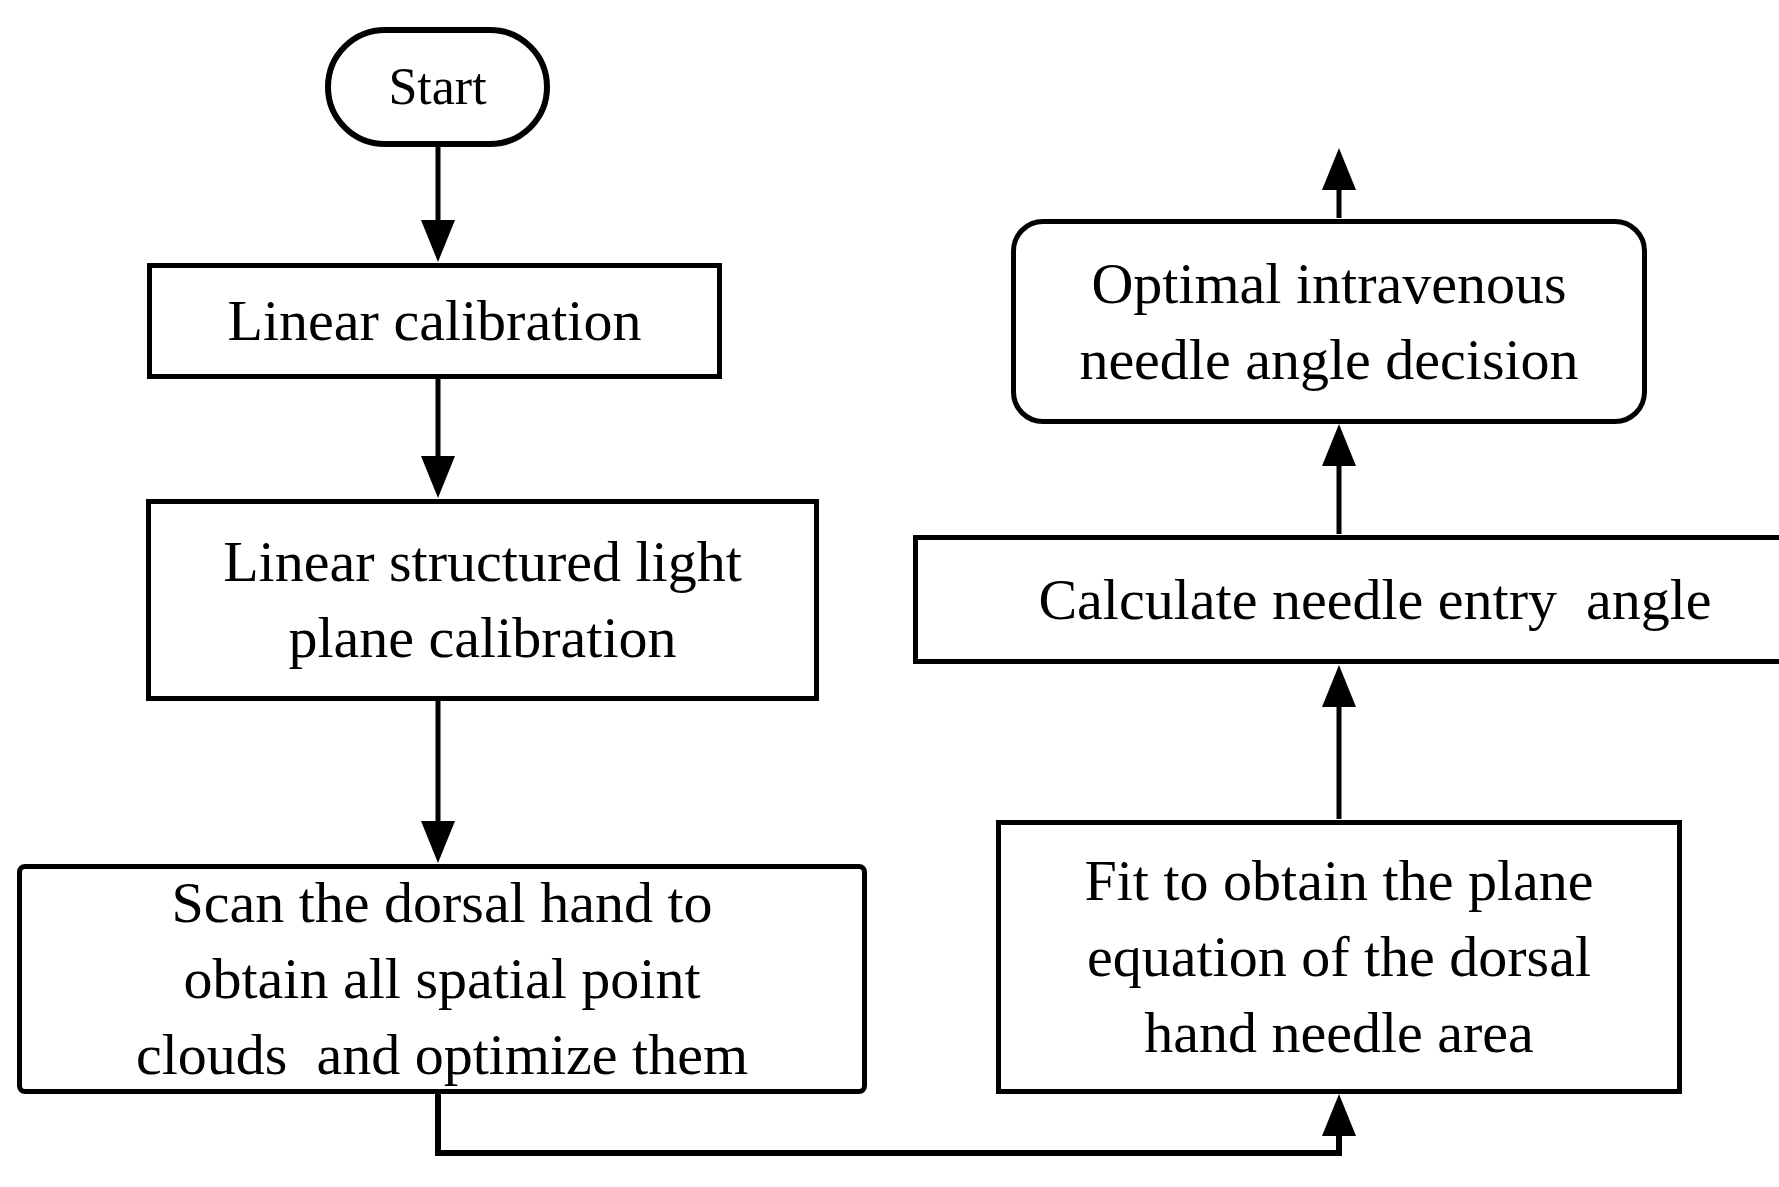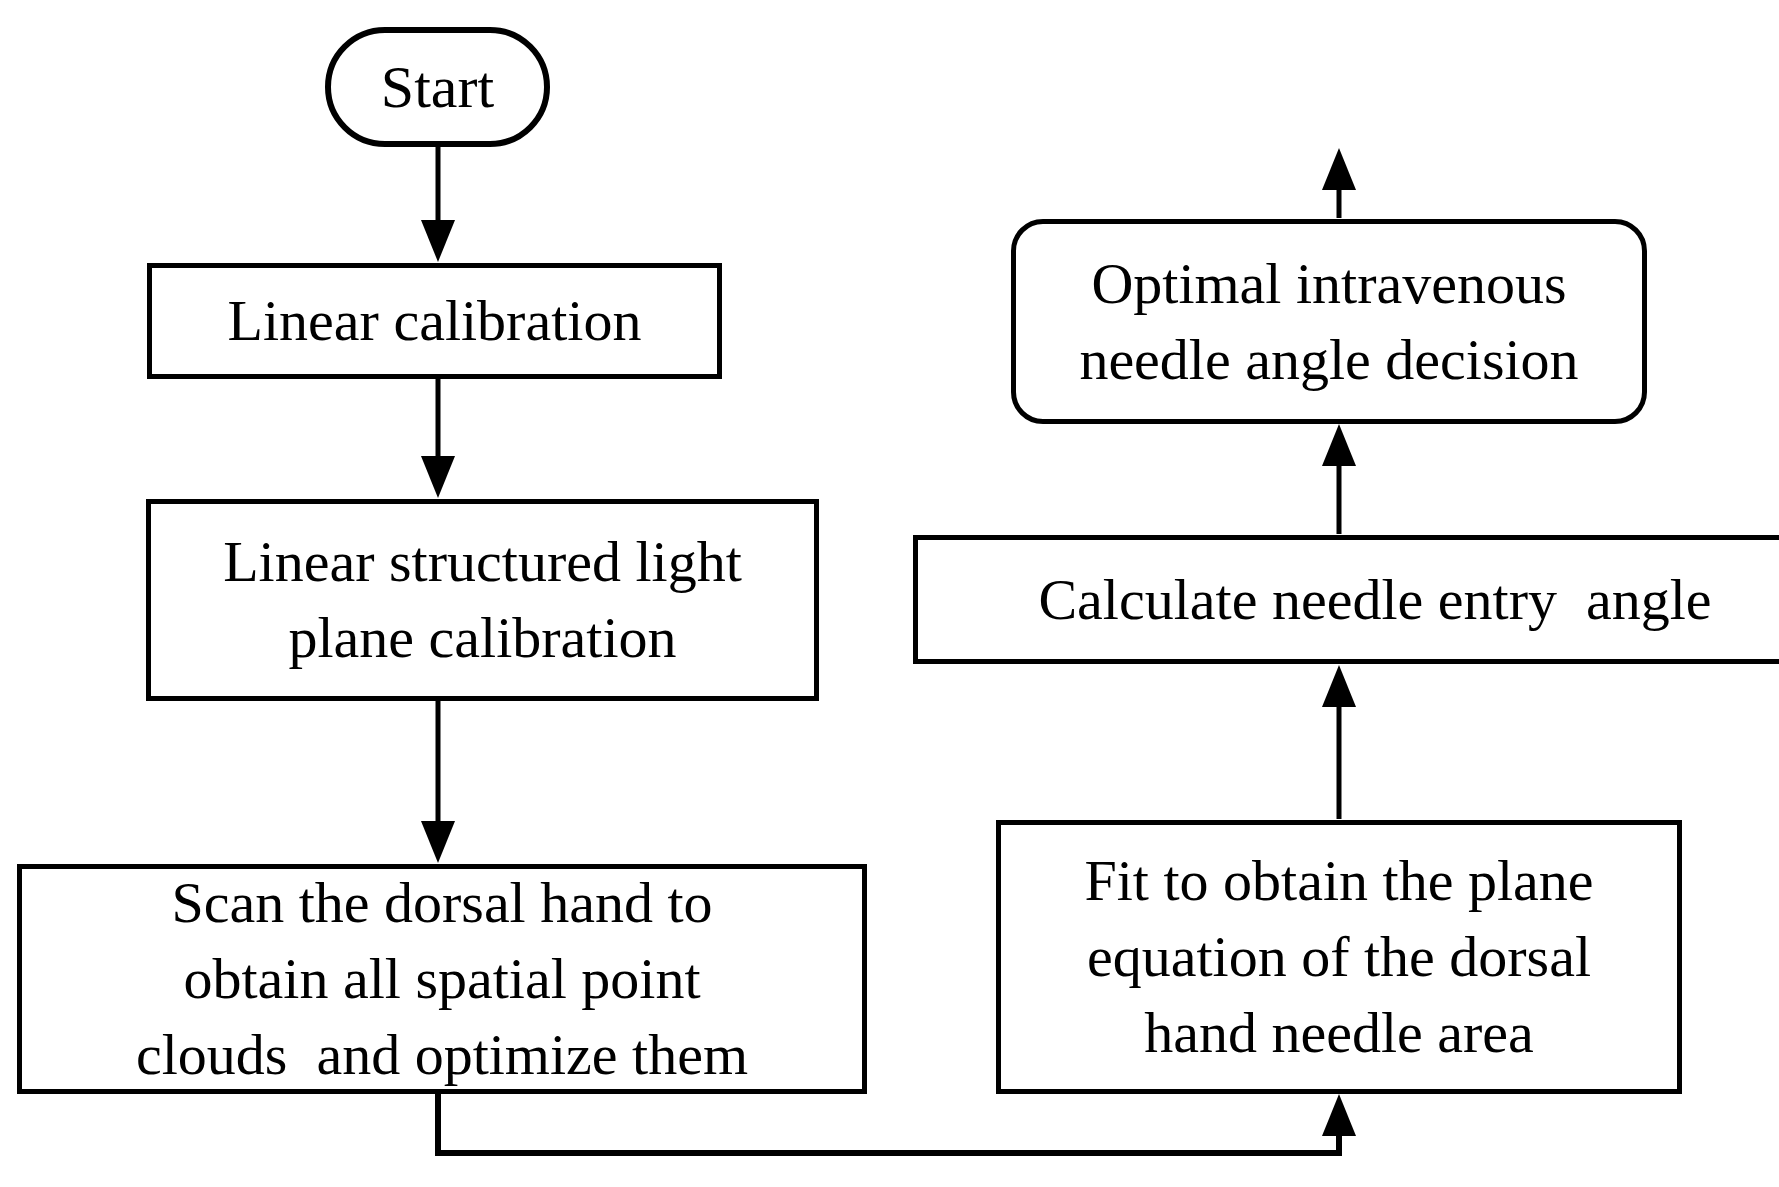--- a/index.html
+++ b/index.html
@@ -37,28 +37,28 @@
     white-space: pre-wrap;
     font-size: 58px;
     line-height: 76px;
     letter-spacing: 0px;
   }
   .terminator {
     border-radius: 60px;
     border-width: 6px;
   }
   .terminator .label {
-    font-size: 60px;
+    font-size: 52px;
     line-height: 64px;
   }
   
   #node-start    { left: 325px;  top: 27px;  width: 225px; height: 120px; }
   #node-camera   { left: 147px;  top: 263px; width: 575px; height: 116px; }
   #node-linear   { left: 100px;  top: 499px; width: 673px; height: 202px; margin-left: 46px; }
-  #node-scan     { left: 17px;   top: 864px; width: 850px; height: 230px; }
+  #node-scan     { left: 17px;   top: 864px; width: 850px; height: 230px; border-radius: 8px; }
   #node-fit      { left: 996px;  top: 820px; width: 686px; height: 274px; }
   #node-calc     { left: 913px;  top: 535px; width: 924px; height: 129px; }
   #node-optimal  { left: 1011px; top: 219px; width: 636px; height: 205px; border-radius: 32px; }
   #node-end      { left: 1221px; top: 27px;  width: 222px; height: 120px; }
 </style>
 </head>
 <body>
 
 <div class="canvas">
 

